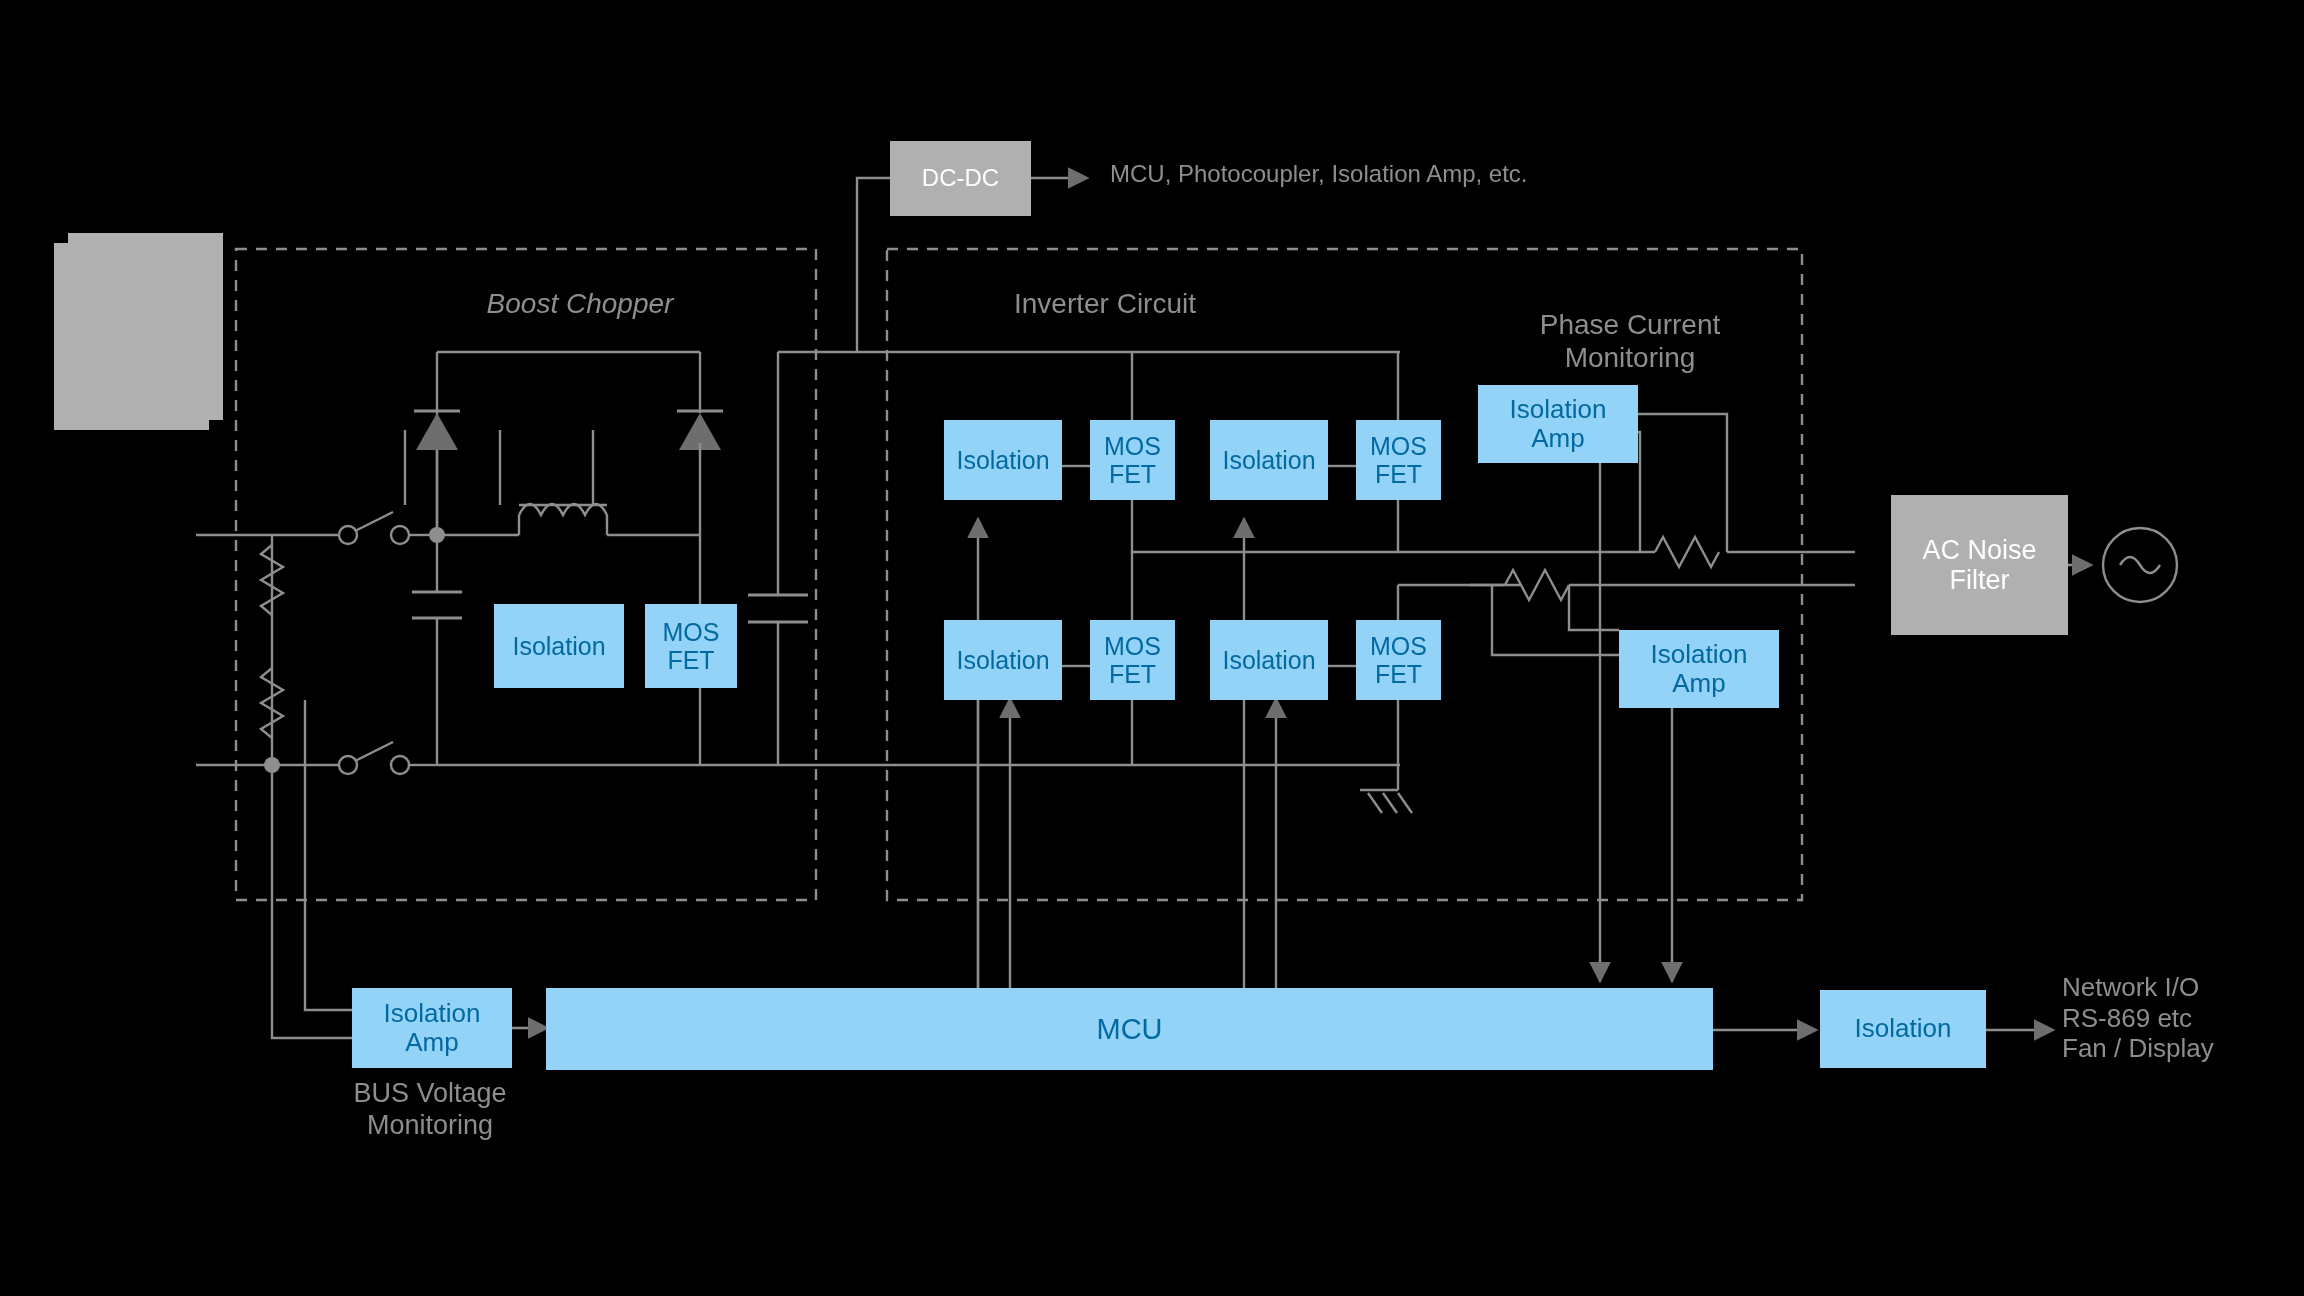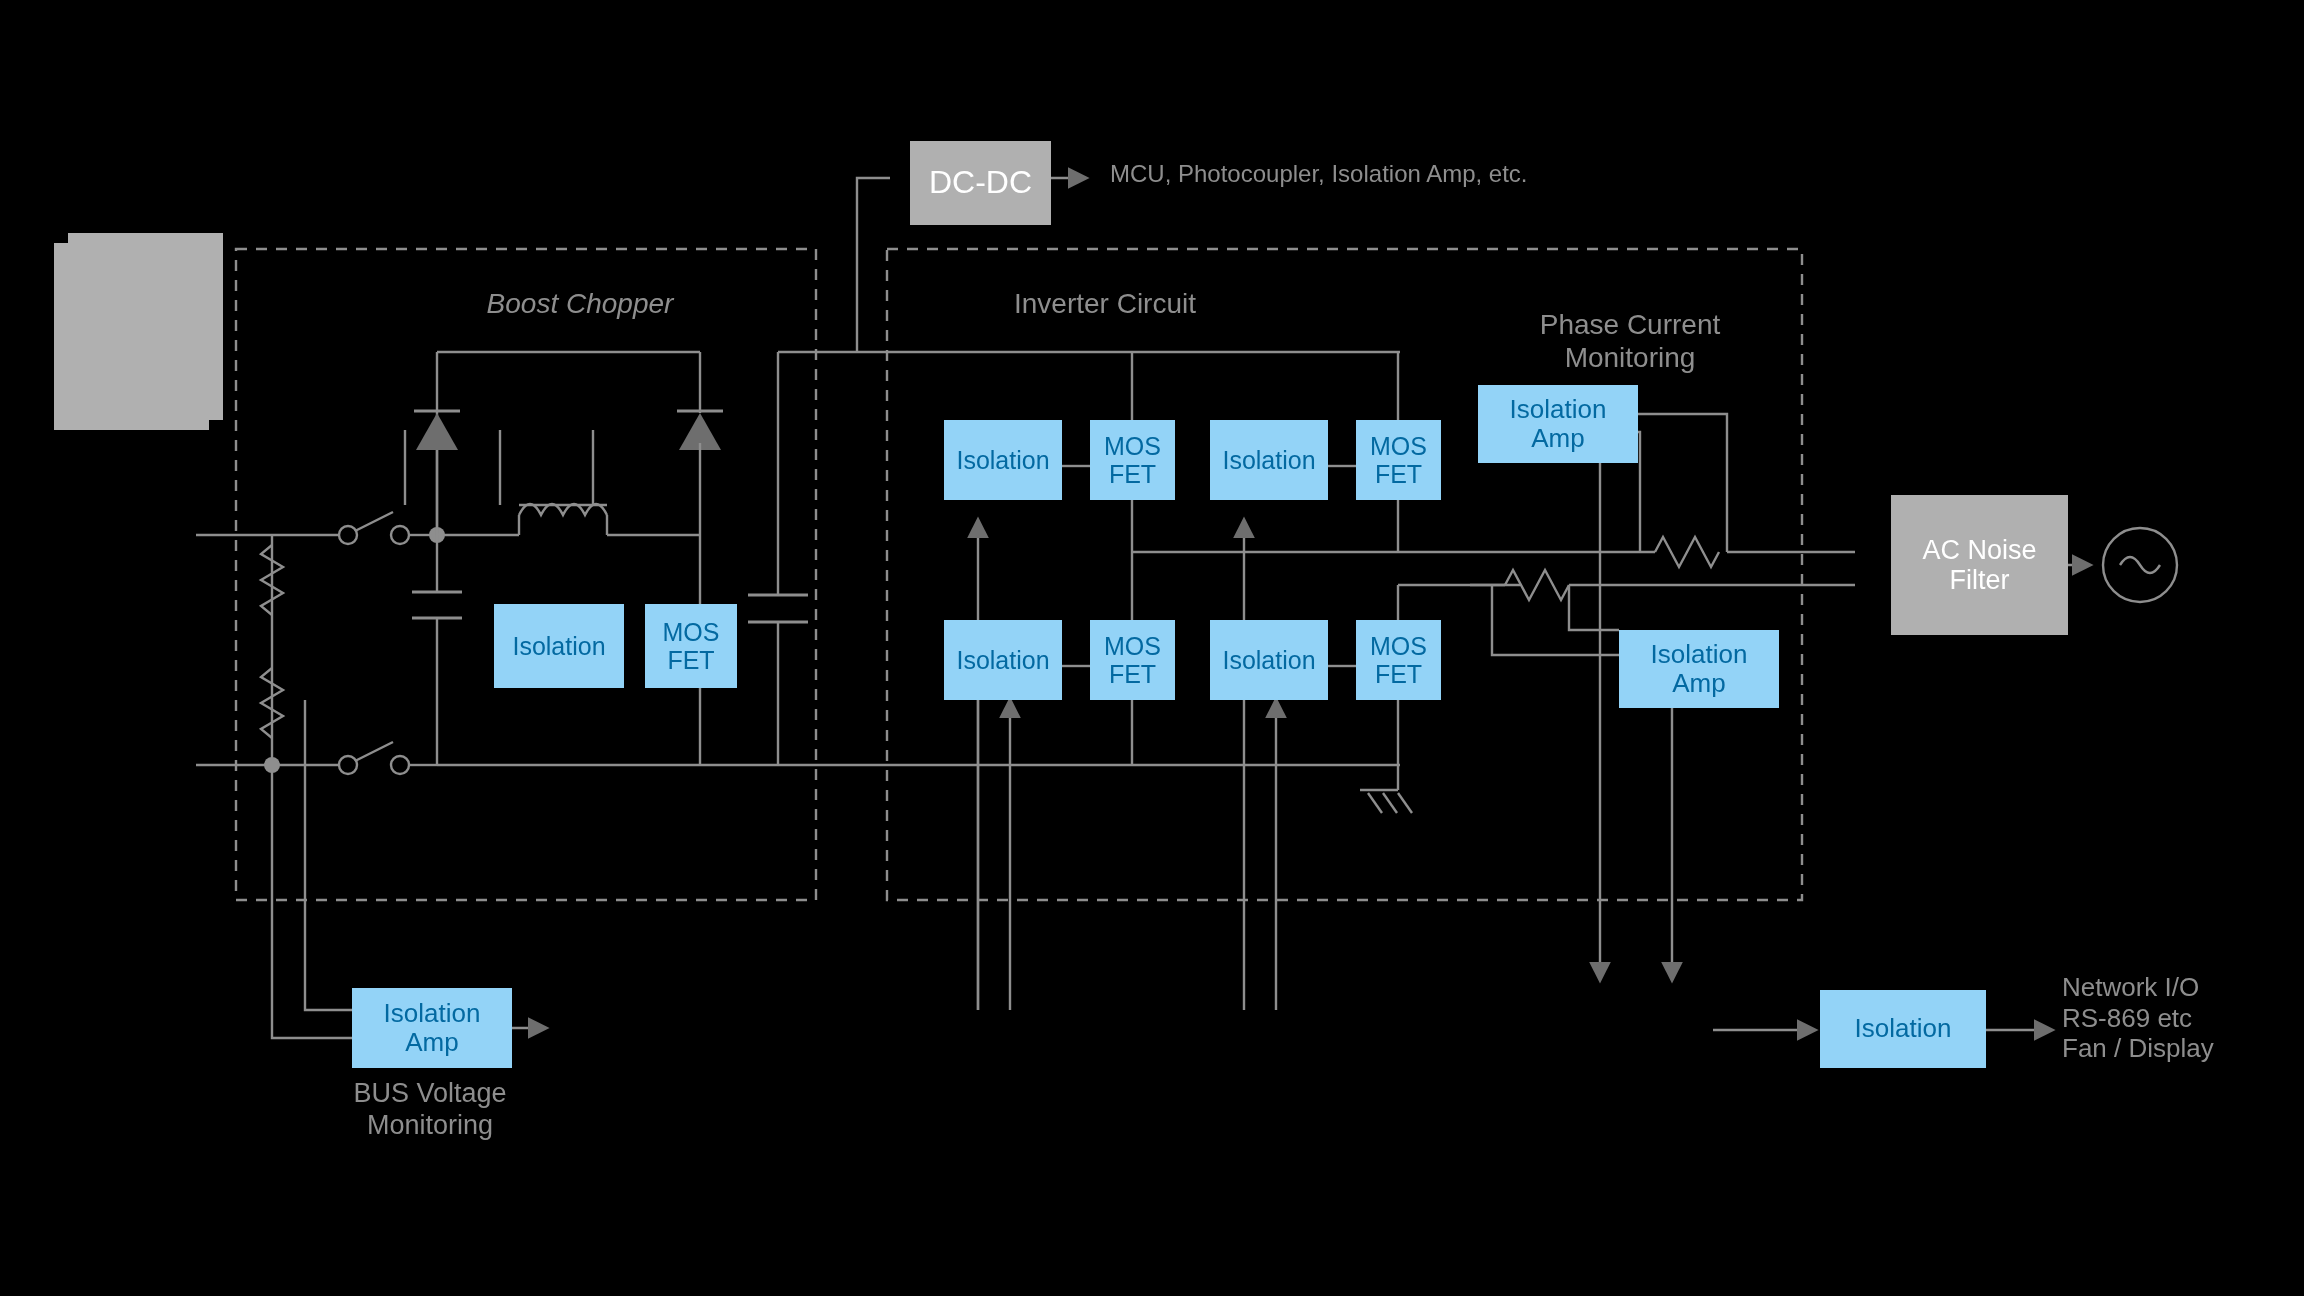--- a/index.html
+++ b/index.html
@@ -176,21 +176,21 @@
 
       <path d="M1986,1030 L2052,1030" marker-end="url(#arw)"></path>
 
     </g>
   </svg>
 
   <div class="grey" style="position:absolute;left:54px;top:243px;width:155px;height:187px;"></div>
   <div class="grey" style="position:absolute;left:68px;top:233px;width:155px;height:187px;"></div>
 
 
-  <div class="blk grey" style="left:890px;top:141px;width:141px;height:84px;font-size:32px;margin-left:20px;">
+  <div class="blk grey" style="left:890px;top:141px;width:141px;height:75px;font-size:24px;">
     <span>DC-DC</span>
   </div>
   <div class="lbl left" style="left:1110px;top:160px;width:640px;font-size:24px;">MCU, Photocoupler, Isolation Amp, etc.</div>
 
   <div class="lbl" style="left:440px;top:287px;width:280px;font-size:28px;font-style:italic;">Boost Chopper</div>
   <div class="lbl" style="left:940px;top:287px;width:330px;font-size:28px;">Inverter Circuit</div>
   <div class="lbl" style="left:1460px;top:308px;width:340px;font-size:28px;">
     <span>Phase Current</span><br>
     <span>Monitoring</span>
   </div>
@@ -267,20 +267,23 @@
     </span>
   </div>
 
   <div class="blk blue" style="left:352px;top:988px;width:160px;height:80px;font-size:26px;">
     <span>
       <span>Isolation</span><br>
       <span>Amp</span>
     </span>
   </div>
 
+  <div class="blk blue" style="left:546px;top:988px;width:1167px;height:82px;font-size:29px;">
+    <span>MCU</span>
+  </div>
 
   <div class="blk blue" style="left:1820px;top:990px;width:166px;height:78px;font-size:26px;">
     <span>Isolation</span>
   </div>
 
   <div class="lbl left" style="left:2062px;top:972px;width:250px;font-size:26px;">
     <span>Network I/O</span><br>
     <span>RS-869 etc</span><br>
     <span>Fan / Display</span>
   </div>

